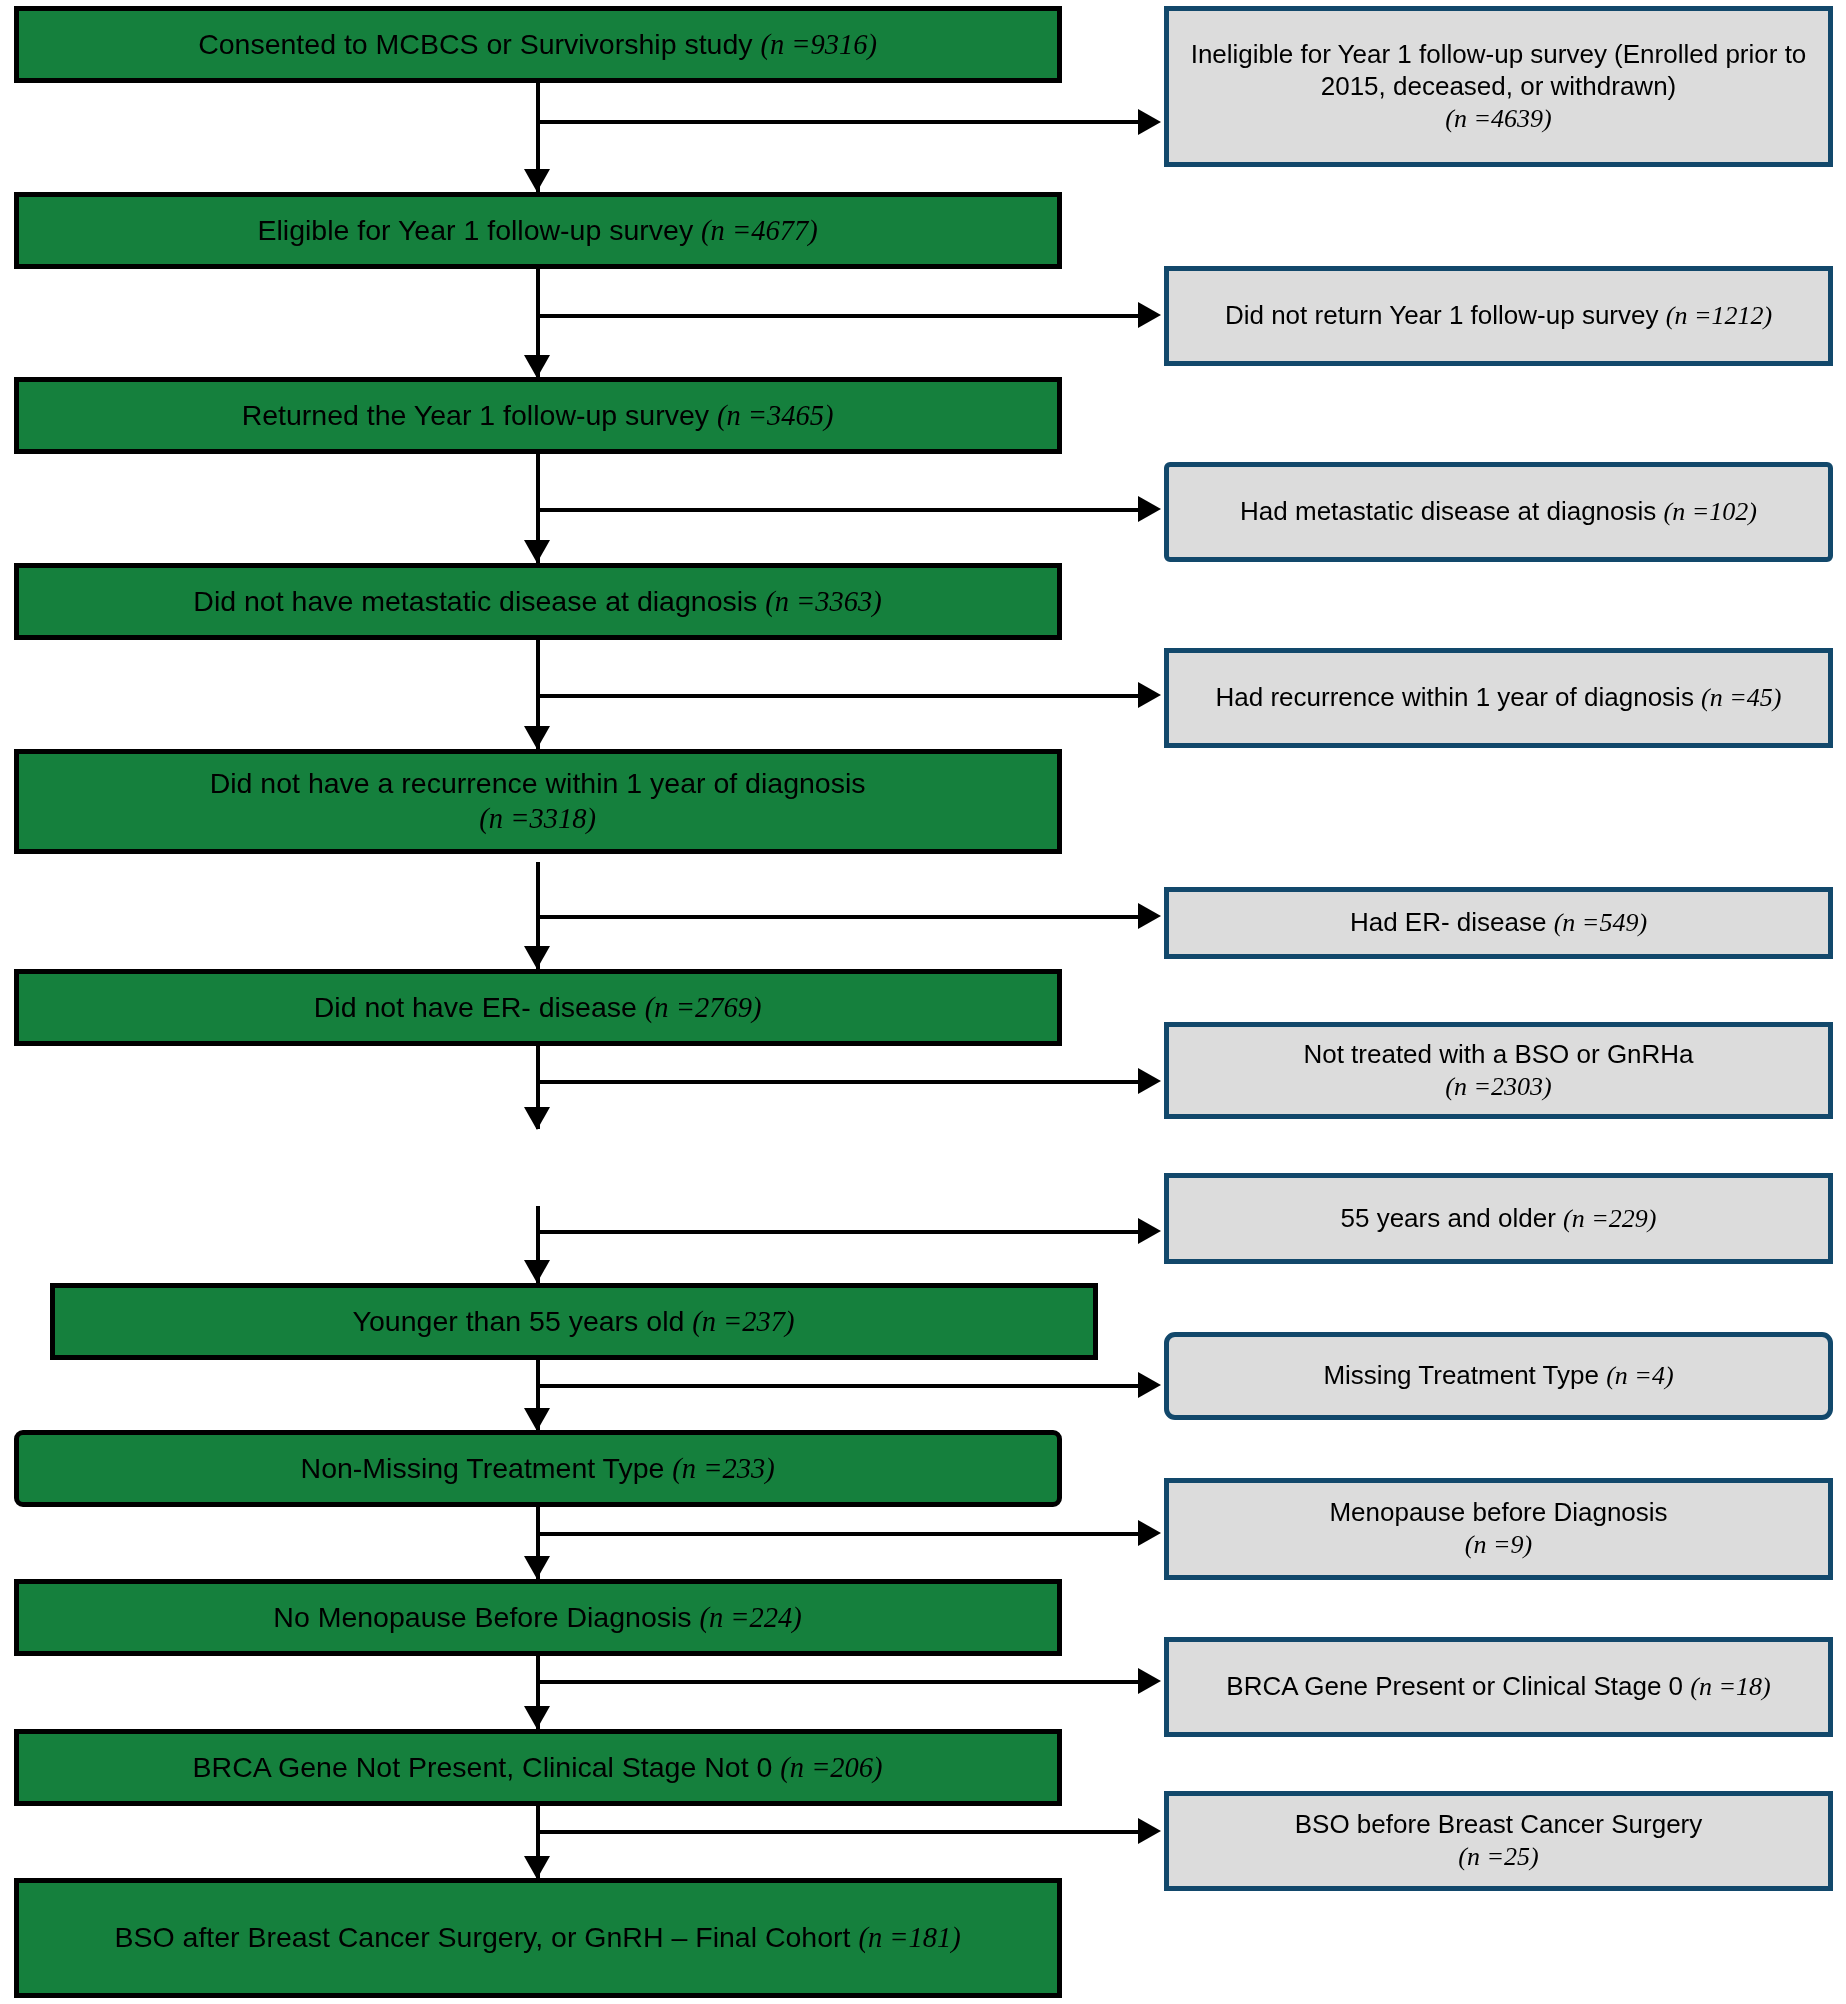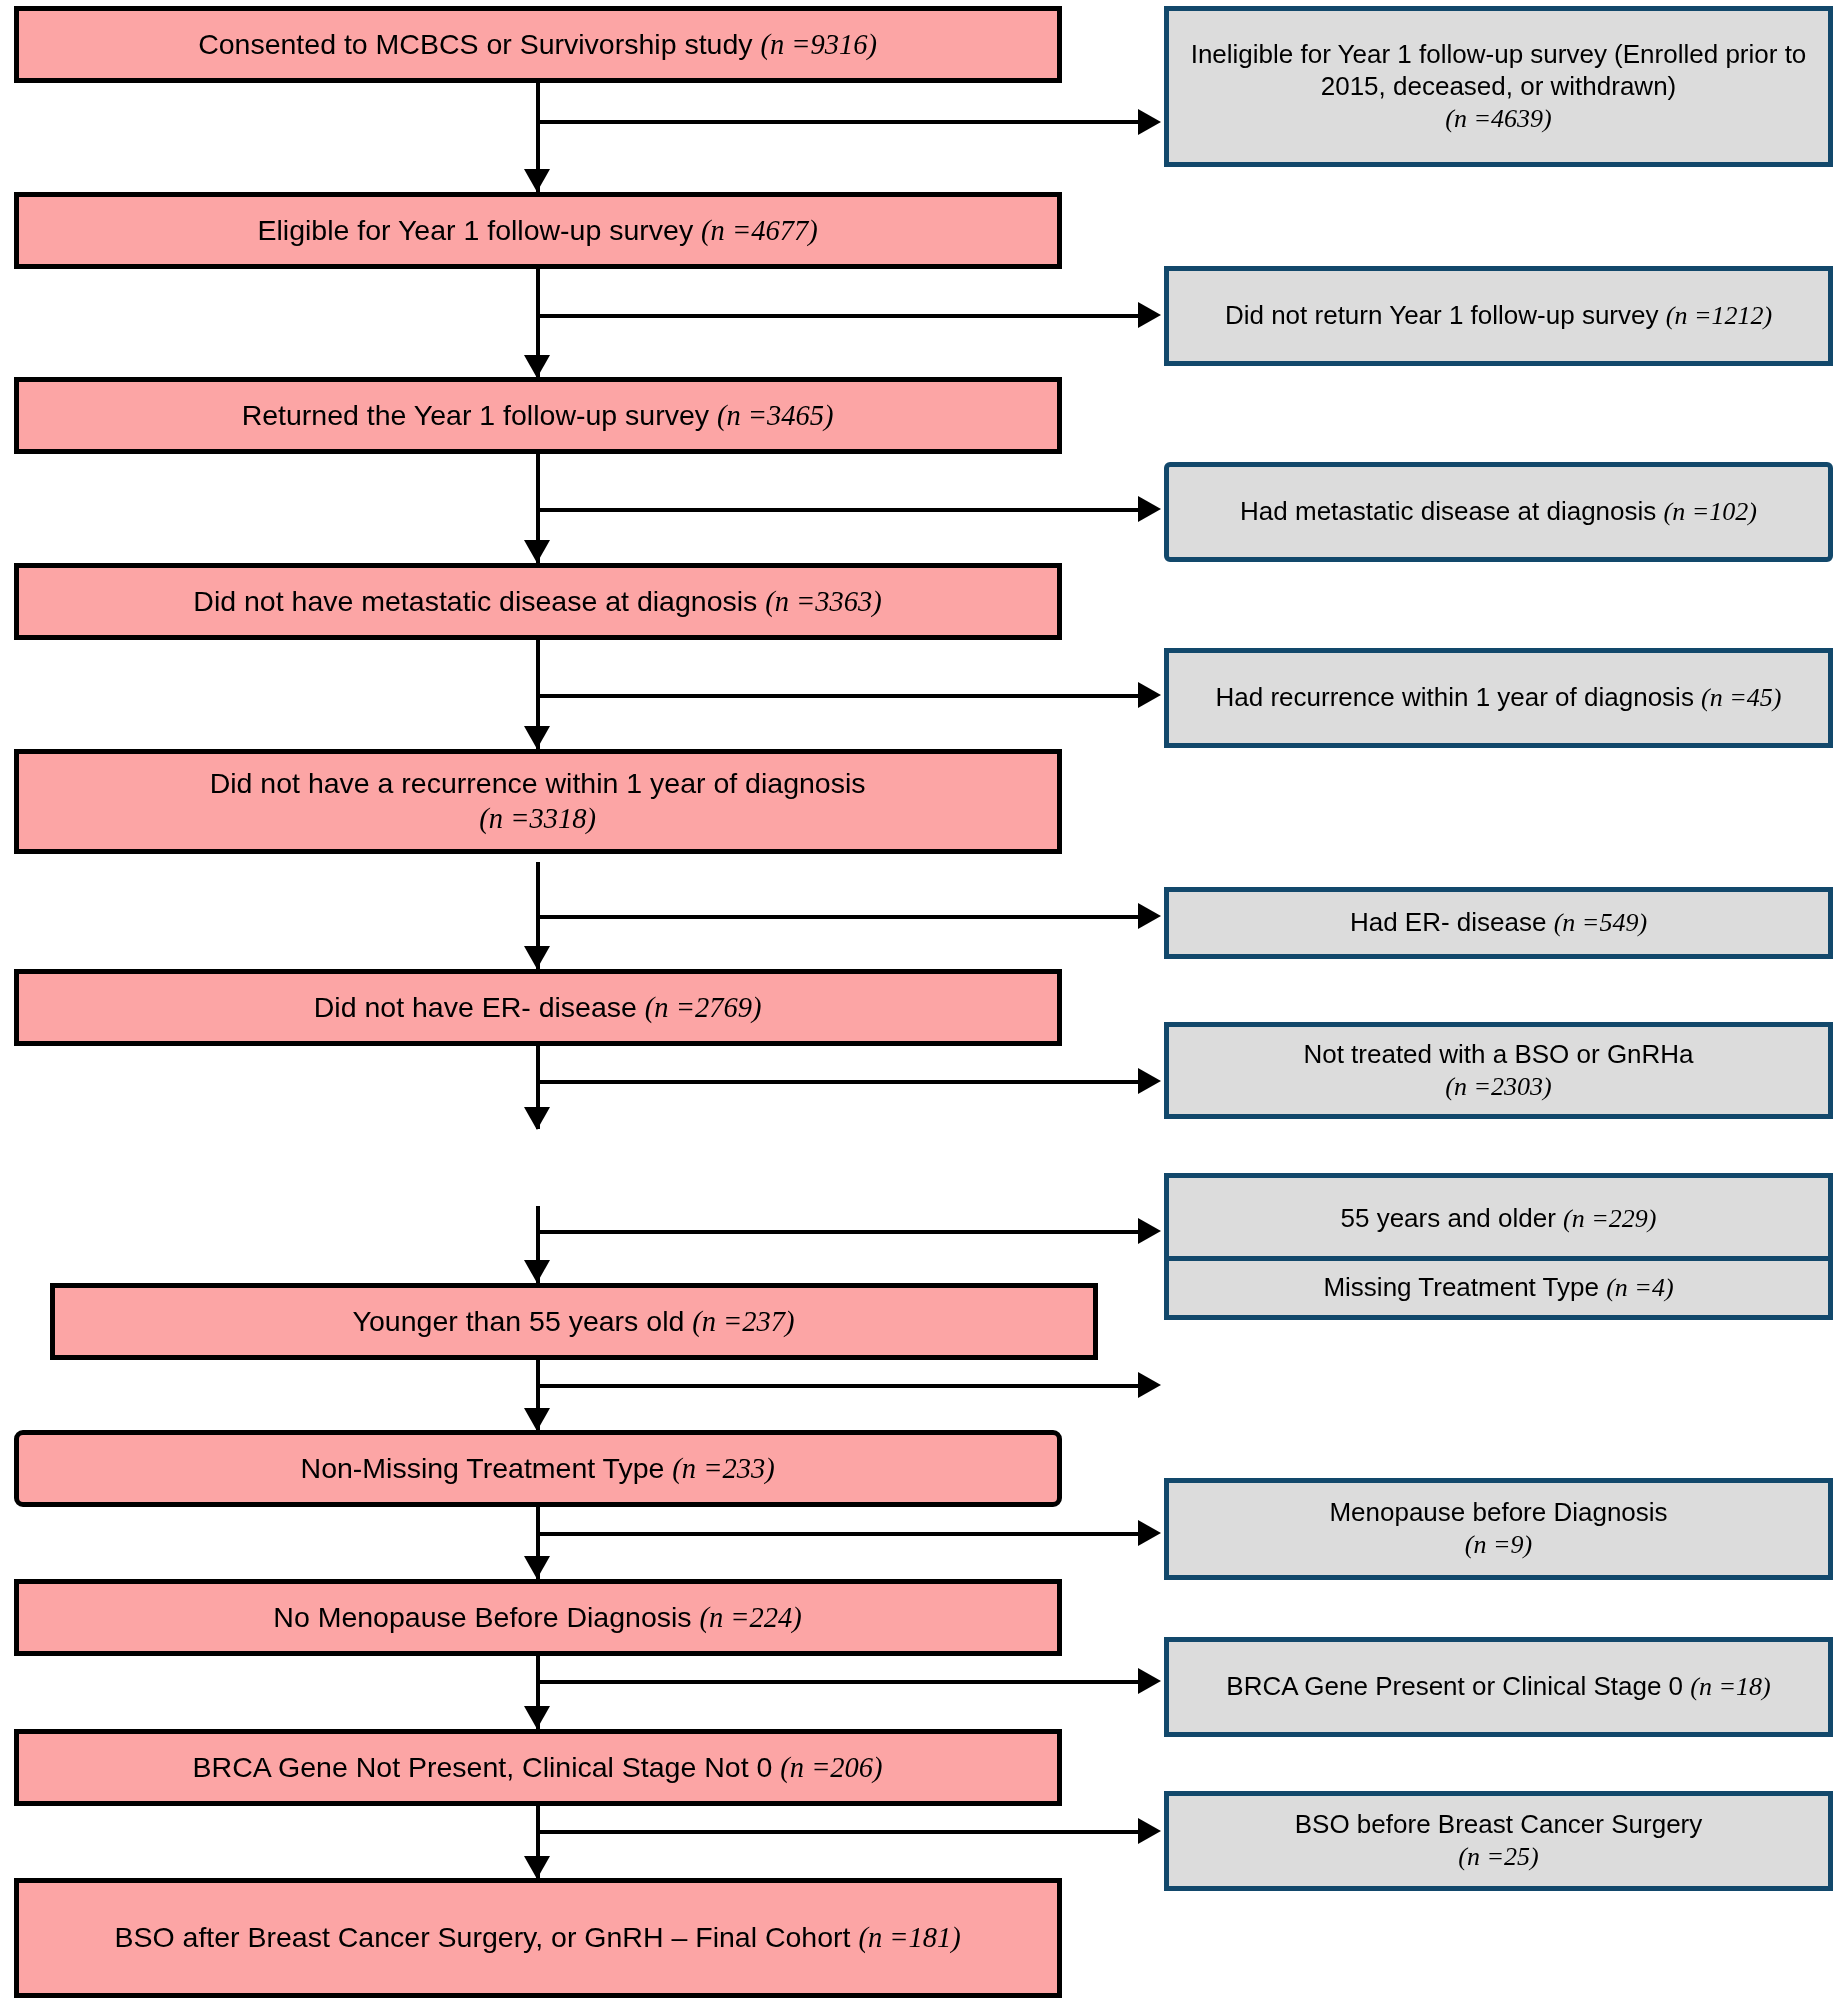--- a/index.html
+++ b/index.html
@@ -26,21 +26,21 @@
     display: flex;
     align-items: center;
     justify-content: center;
     text-align: center;
     line-height: 1.22;
   }
 
   .node.main {
     left: 13.6px;
     width: 1048px;
-    background: #fca5a5;
+    background: #15803d;
     border: 5px solid #000000;
     color: #000000;
     font-size: 28.5px;
     padding: 2.7px 11.8px;
   }
 
   .node.excl {
     left: 1164px;
     width: 669px;
     background: #dcdcdc;
@@ -160,21 +160,21 @@
   </div>
 
   <div class="node excl" style="top:1022px; height:97px;">
     <span class="txt"><span>Not treated with a BSO or GnRHa</span><br><span class="nital">(n =2303)</span></span>
   </div>
 
   <div class="node excl" style="top:1173px; height:91px;">
     <span class="txt"><span>55 years and older</span> <span class="nital">(n =229)</span></span>
   </div>
 
-  <div class="node excl" style="top:1256px; height:64px;">
+  <div class="node excl" style="top:1332px; height:88px;border-radius:11px;">
     <span class="txt"><span>Missing Treatment Type</span> <span class="nital">(n =4)</span></span>
   </div>
 
   <div class="node excl" style="top:1478px; height:102px;">
     <span class="txt"><span>Menopause before Diagnosis</span><br><span class="nital">(n =9)</span></span>
   </div>
 
   <div class="node excl" style="top:1637px; height:100px;">
     <span class="txt"><span>BRCA Gene Present or Clinical Stage 0</span> <span class="nital">(n =18)</span></span>
   </div>

